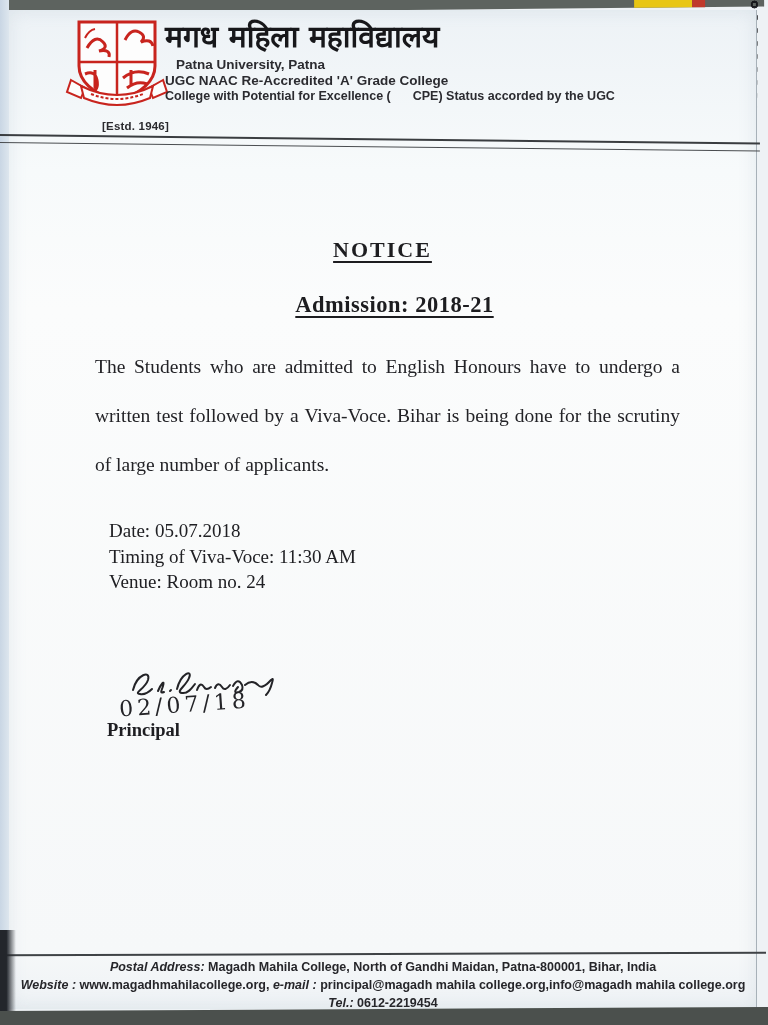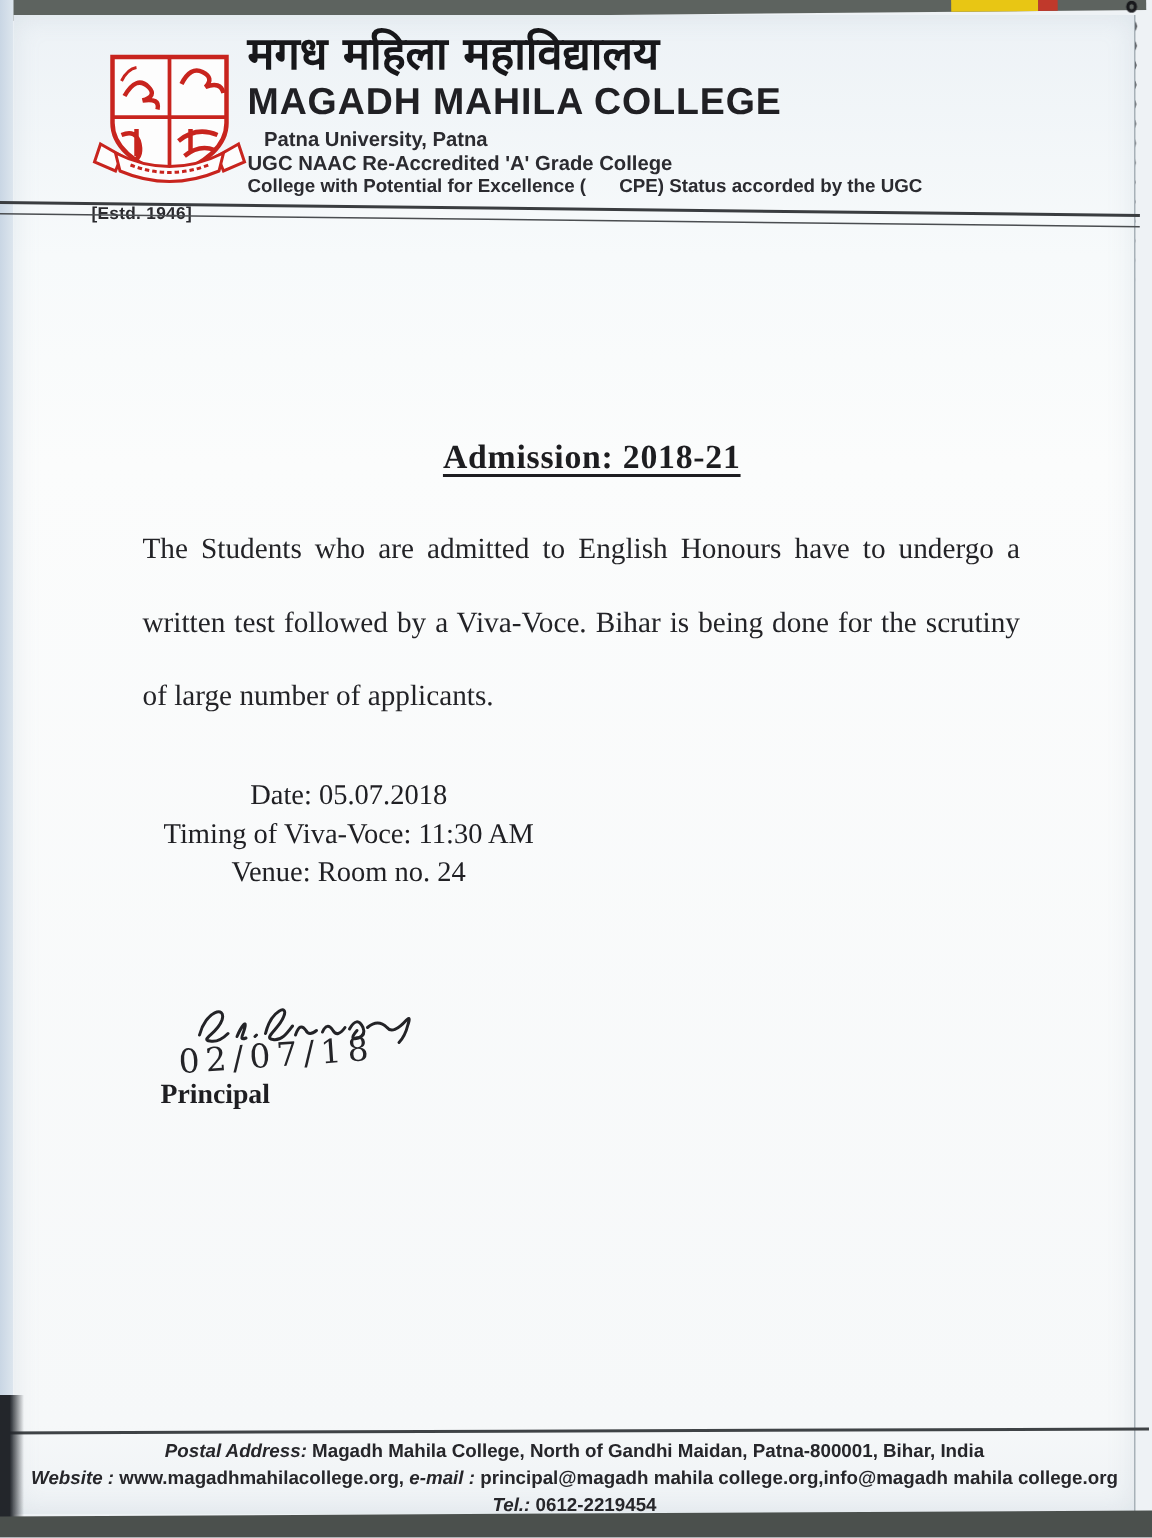--- a/index.html
+++ b/index.html
@@ -36,21 +36,21 @@
     transform:rotate(.5deg);
   }
   
   .paper{
     position:absolute; left:9px; top:10px; width:747px; height:999px;
     background:linear-gradient(180deg,#edf2f6 0,#f7fafb 160px,#fbfcfc 300px,#f6f8f9 940px,#eef2f5 100%);
     border-right:1px solid #a7b1b8; box-shadow:inset 0 0 18px rgba(140,160,175,.18);
     color:#1d1d20;
   }
   
-  .logo{position:absolute; left:52px; top:24px; width:108px; text-align:left;}
+  .logo{position:absolute; left:52px; top:8px; width:108px; text-align:right;}
   .estd{font-size:11.5px; font-weight:700; color:#2a2a2e; margin-top:2px; letter-spacing:.2px;}
   .head-text{position:absolute; left:156px; top:10px; width:560px;}
   .hindi{font-size:30px; font-weight:700; color:#17171a; line-height:34px; font-family:"DejaVu Sans",sans-serif;}
   .eng{font-size:25px; font-weight:700; letter-spacing:.6px; color:#202024; line-height:28px;}
   .sub1{font-size:13.5px; font-weight:700; color:#2b2b30; margin-top:3px;margin-left:11px;}
   .sub2{font-size:13.5px; font-weight:700; color:#2b2b30; margin-top:1px;}
   .sub3{font-size:12.5px; font-weight:600; color:#2b2b30; margin-top:1px;}
   .sub3 b{font-weight:800;margin-left:22px;}
   .head-rule{
     position:absolute; left:-9px; top:124px; width:760px; height:6px;
@@ -68,21 +68,21 @@
     font-family:"Liberation Serif",serif; font-size:22.5px; font-weight:700; letter-spacing:.5px;
     text-decoration:underline; text-underline-offset:4px; text-decoration-thickness:2px;
   }
   .notice-body{
     position:absolute; left:86px; top:332px; width:585px; margin:0;
     font-family:"Liberation Serif",serif; font-size:19.5px; line-height:49px;
     text-align:justify; color:#232327;
   }
   .details{
     position:absolute; left:100px; top:508px;
-    font-family:"Liberation Serif",serif; font-size:19px; line-height:25.5px; color:#202024;text-align:center;
+    font-family:"Liberation Serif",serif; font-size:19px; line-height:25.5px; color:#202024;
   }
   
   .sig-block{position:absolute; left:98px; top:650px; width:220px; height:95px;}
   .sig-svg{position:absolute; left:18px; top:0;}
   .sig-date{
     position:absolute; left:12px; top:32px;
     font-family:"DejaVu Serif",serif; font-size:22px; letter-spacing:4px; color:#242428;
     transform:rotate(-4deg);
   }
   .principal{
@@ -133,28 +133,28 @@
         <path d="M6 62 l14 8 l-4 10 l-14 -6 Z" fill="#fdfdfd" stroke="#c8241e" stroke-width="2"></path>
         <path d="M98 62 l-14 8 l4 10 l14 -6 Z" fill="#fdfdfd" stroke="#c8241e" stroke-width="2"></path>
         <path d="M16 68 q36 18 72 0 l-3 12 q-33 14 -66 0 Z" fill="#fdfdfd" stroke="#c8241e" stroke-width="2"></path>
         <path d="M26 76 q26 10 52 0" fill="none" stroke="#c8241e" stroke-width="2" stroke-dasharray="3 2"></path>
       </svg>
       <div class="estd">[Estd. 1946]</div>
     </div>
 
     <div class="head-text">
       <div class="hindi">मगध महिला महाविद्यालय</div>
-      <div class="eng">MAGADH MAHILA COLLEGE</div>
       <div class="sub1">Patna University, Patna</div>
       <div class="sub2">UGC NAAC Re-Accredited 'A' Grade College</div>
       <div class="sub3"><span>College with Potential for Excellence (</span><b>CPE</b><span>) Status accorded by the UGC</span></div>
     </div>
 
     <div class="head-rule"></div>
 
+    <h1 class="notice-title">NOTICE</h1>
     <h2 class="notice-subtitle">Admission: 2018-21</h2>
 
     <p class="notice-body">The Students who are admitted to English Honours have to undergo a written test followed by a Viva-Voce. Bihar is being done for the scrutiny of large number of applicants.</p>
 
     <div class="details">
       <div>Date: 05.07.2018</div>
       <div>Timing of Viva-Voce: 11:30 AM</div>
       <div>Venue: Room no. 24</div>
     </div>
 

